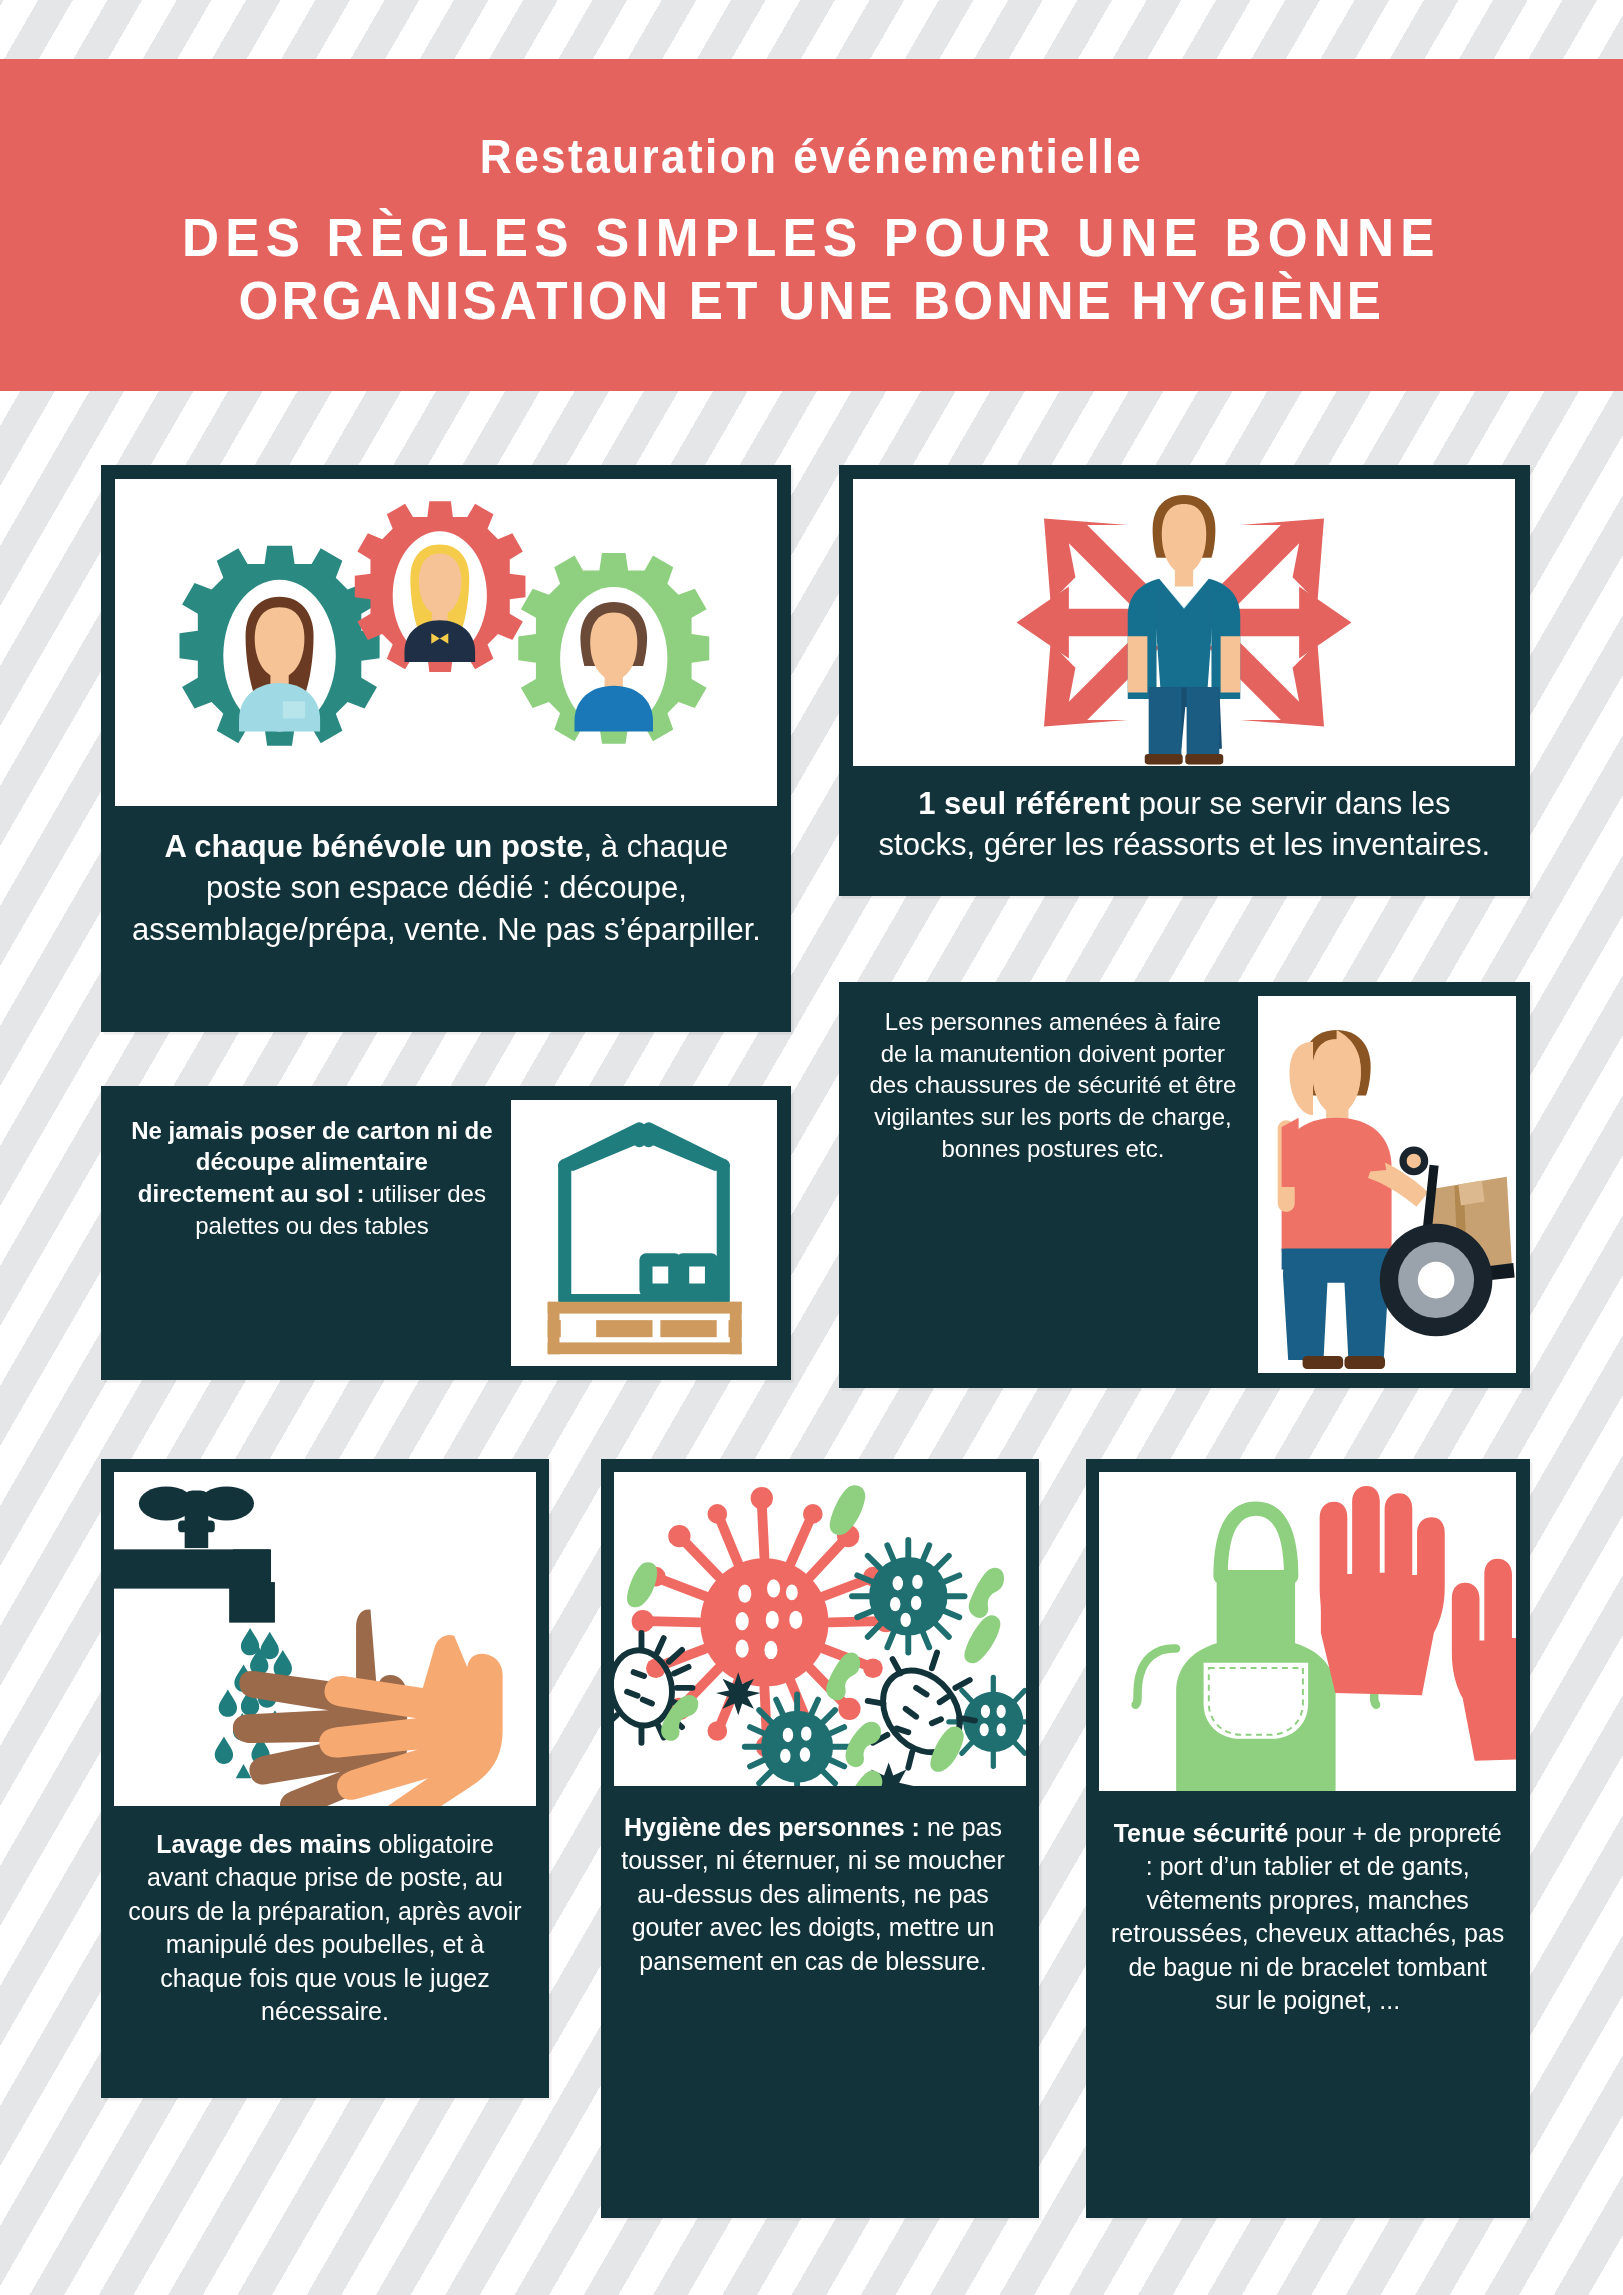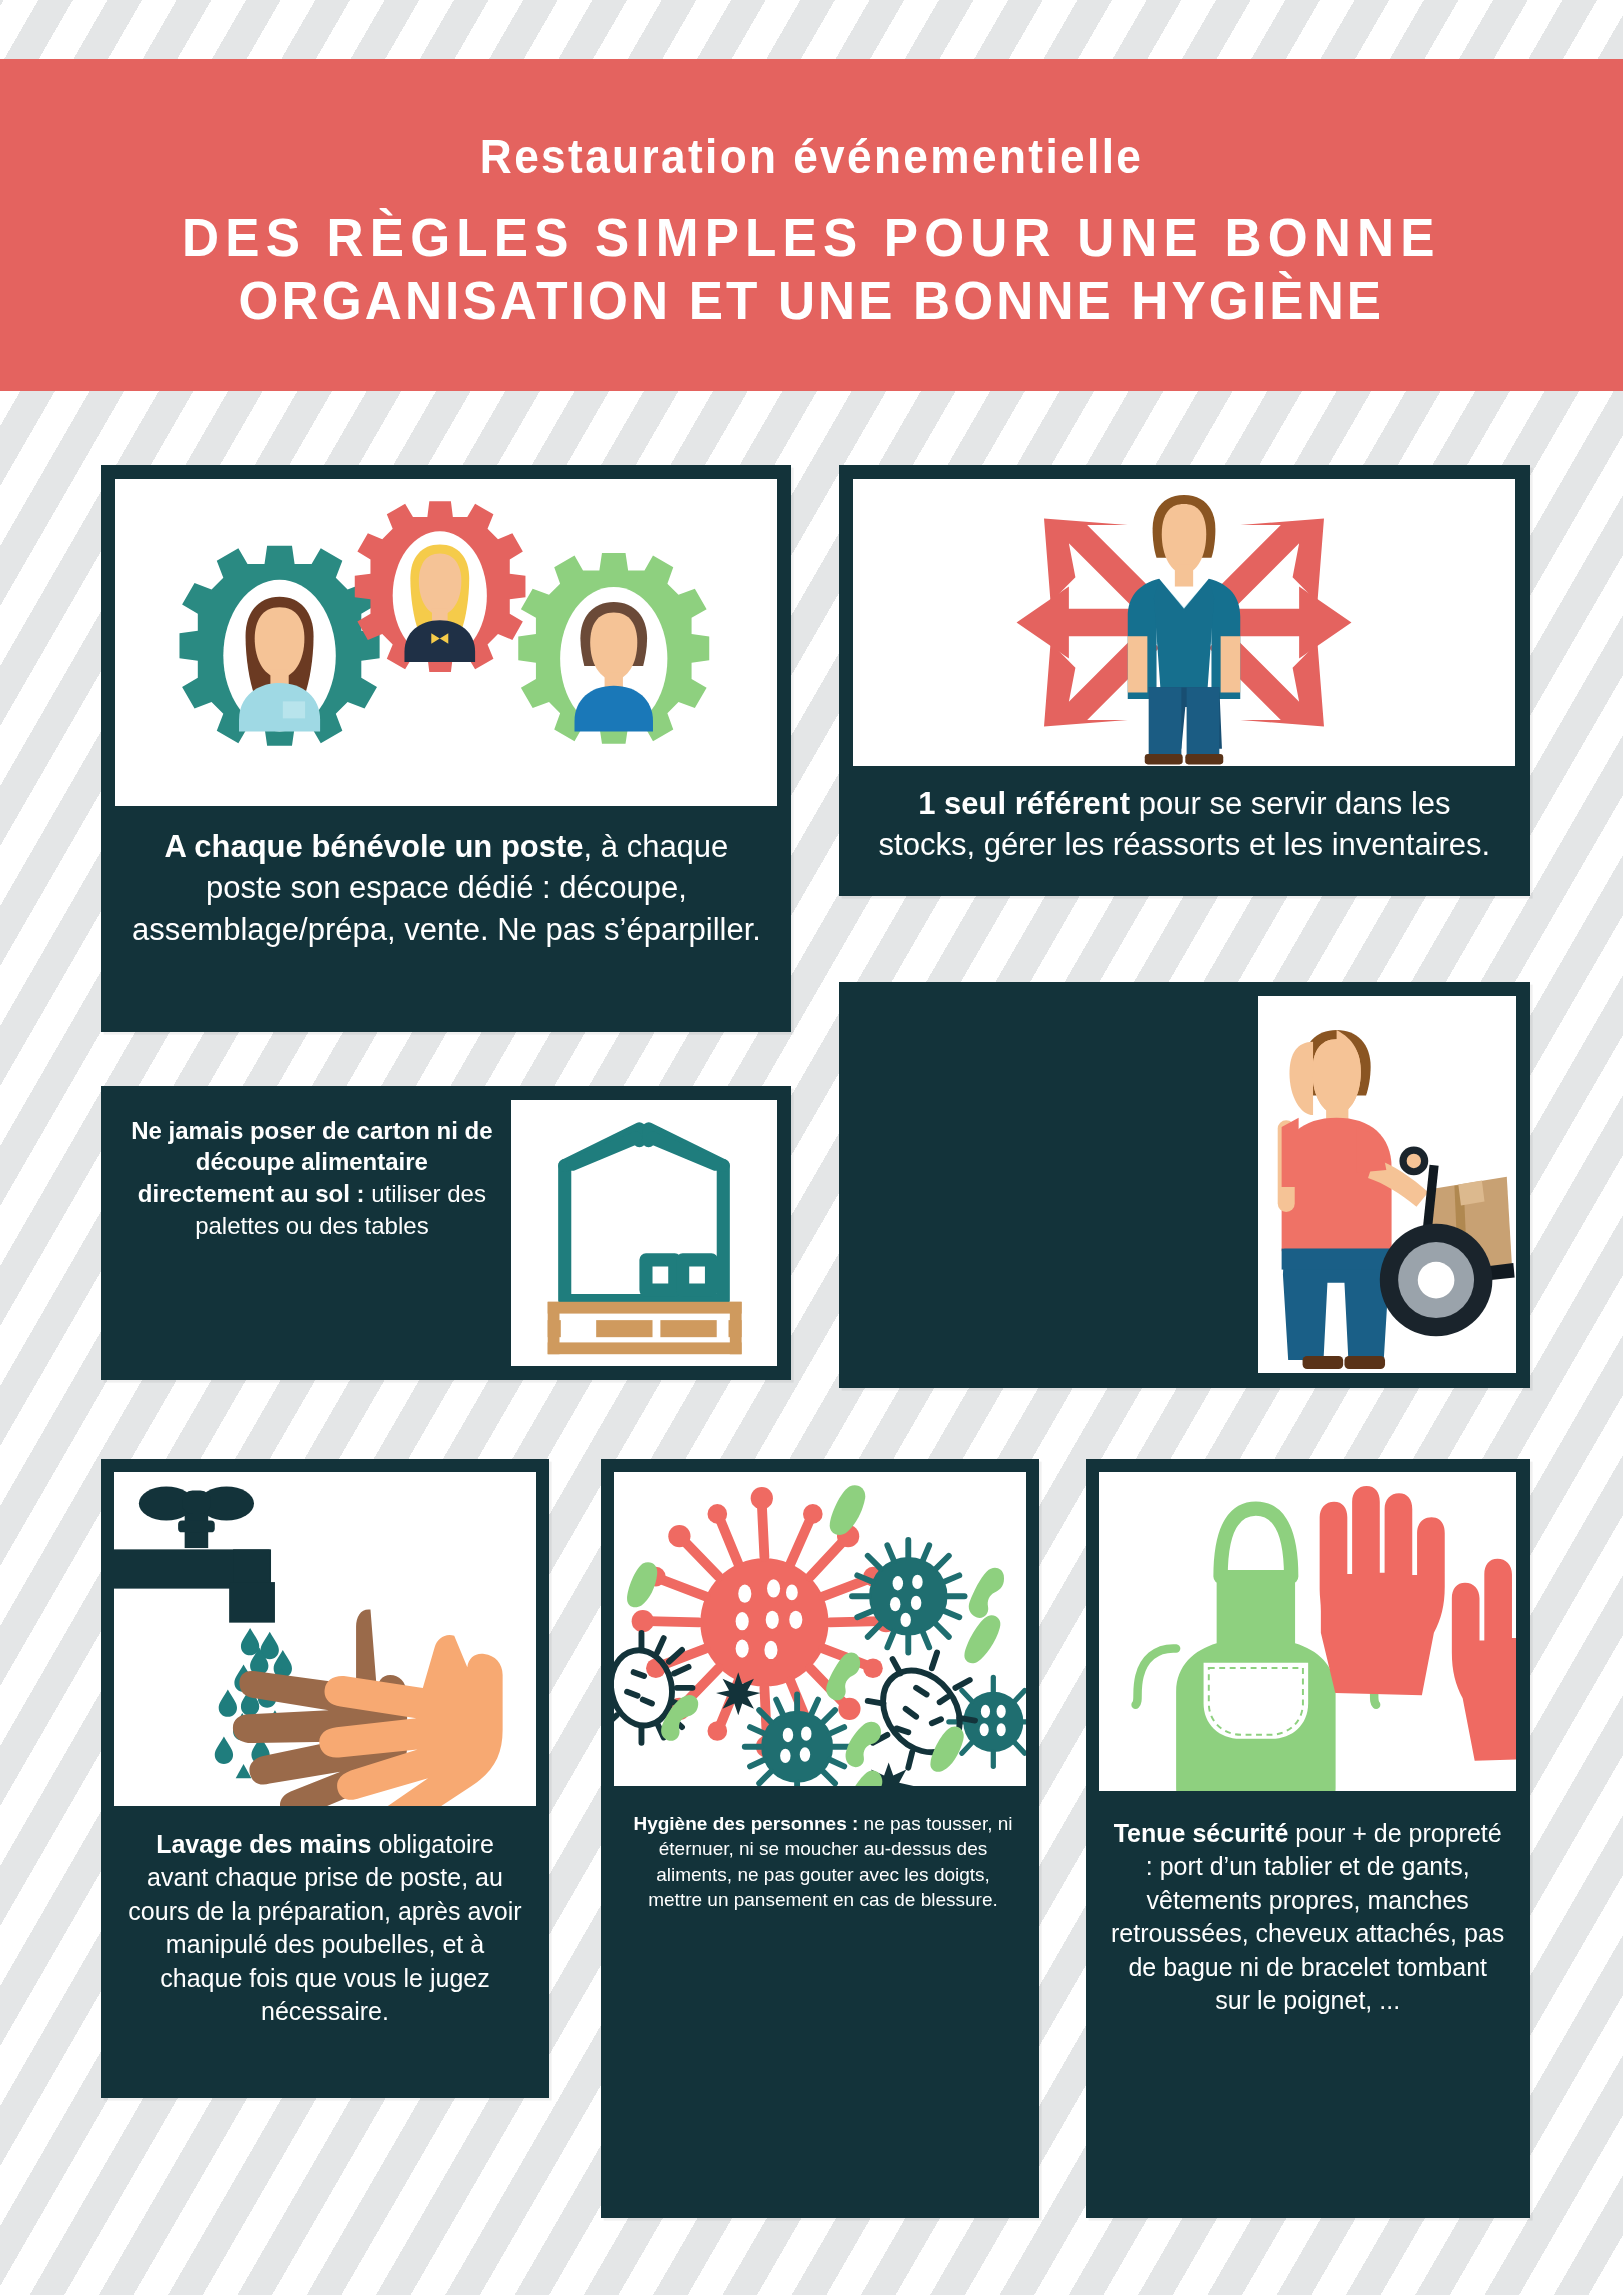--- a/index.html
+++ b/index.html
@@ -92,21 +92,21 @@
   #card-handtruck .illus { position:absolute; right:14.4px; top:14.4px; width:258px; height:377px; }
   #card-handtruck .caption { position:absolute; left:14.4px; top:11.8px; width:399px; font-size:24px; line-height:1.33; }
 
   
   #card-wash { left:101px; top:1459px; width:448px; height:639px; }
   #card-wash .illus { position:absolute; left:13px; top:13px; width:422px; height:334px; }
   #card-wash .caption { position:absolute; left:10.5px; top:357px; width:427px; font-size:25px; }
 
   #card-germs { left:601px; top:1459px; width:438px; height:759px; }
   #card-germs .illus { position:absolute; left:13px; top:13px; width:412px; height:314px; }
-  #card-germs .caption { position:absolute; left:12px; top:340px; width:420px; font-size:19px; }
+  #card-germs .caption { position:absolute; left:2px; top:340px; width:420px; font-size:25px; }
 
   #card-outfit { left:1086px; top:1459px; width:444px; height:759px; }
   #card-outfit .illus { position:absolute; left:13px; top:13px; width:417px; height:319px; }
   #card-outfit .caption { position:absolute; left:9.2px; top:346px; width:425px; font-size:25px; }
 
   svg { display:block; width:100%; height:100%; }
 </style>
 </head>
 <body>
 
@@ -211,20 +211,23 @@
         <rect x="332" y="336" width="20" height="26"></rect>
         <rect x="56" y="370" width="296" height="18"></rect>
         <rect x="56" y="308" width="18" height="80"></rect>
         <rect x="334" y="308" width="18" height="80"></rect>
       </g>
     </svg>
   </div>
 </div>
 
 <div class="card" id="card-handtruck">
+  <div class="caption">
+    <b></b><span>Les personnes amenées à faire de la manutention doivent porter des chaussures de sécurité et être vigilantes sur les ports de charge, bonnes postures etc.</span>
+  </div>
   <div class="illus">
     <svg viewBox="0 0 394 576" xmlns="http://www.w3.org/2000/svg">
       <g>
         <path fill="#8a5522" d="M120 52 c-32 0 -52 22 -52 56 0 16 3 32 7 44 l90 0 c4 -12 7 -28 7 -44 0 -34 -20 -56 -52 -56z"></path>
         <path fill="#f5c396" d="M120 66 c-26 0 -37 20 -37 50 0 36 16 64 37 64 21 0 37 -28 37 -64 0 -30 -11 -50 -37 -64z"></path>
         <path fill="#f5c396" d="M84 70 c-24 0 -36 18 -36 48 0 36 17 64 36 64 z"></path>
         <path fill="#f5c396" d="M120 66 c-26 0 -37 20 -37 50 0 36 16 64 37 64 21 0 37 -28 37 -64 0 -30 -11 -50 -37 -50z"></path>
         <rect x="104" y="168" width="34" height="32" fill="#f5c396"></rect>
         <path fill="#ef7266" d="M120 186 c-52 0 -84 28 -84 76 l0 128 168 0 0 -128 c0 -48 -32 -76 -84 -76z"></path>
         <rect x="30" y="190" width="26" height="140" rx="13" fill="#f5c396"></rect>

